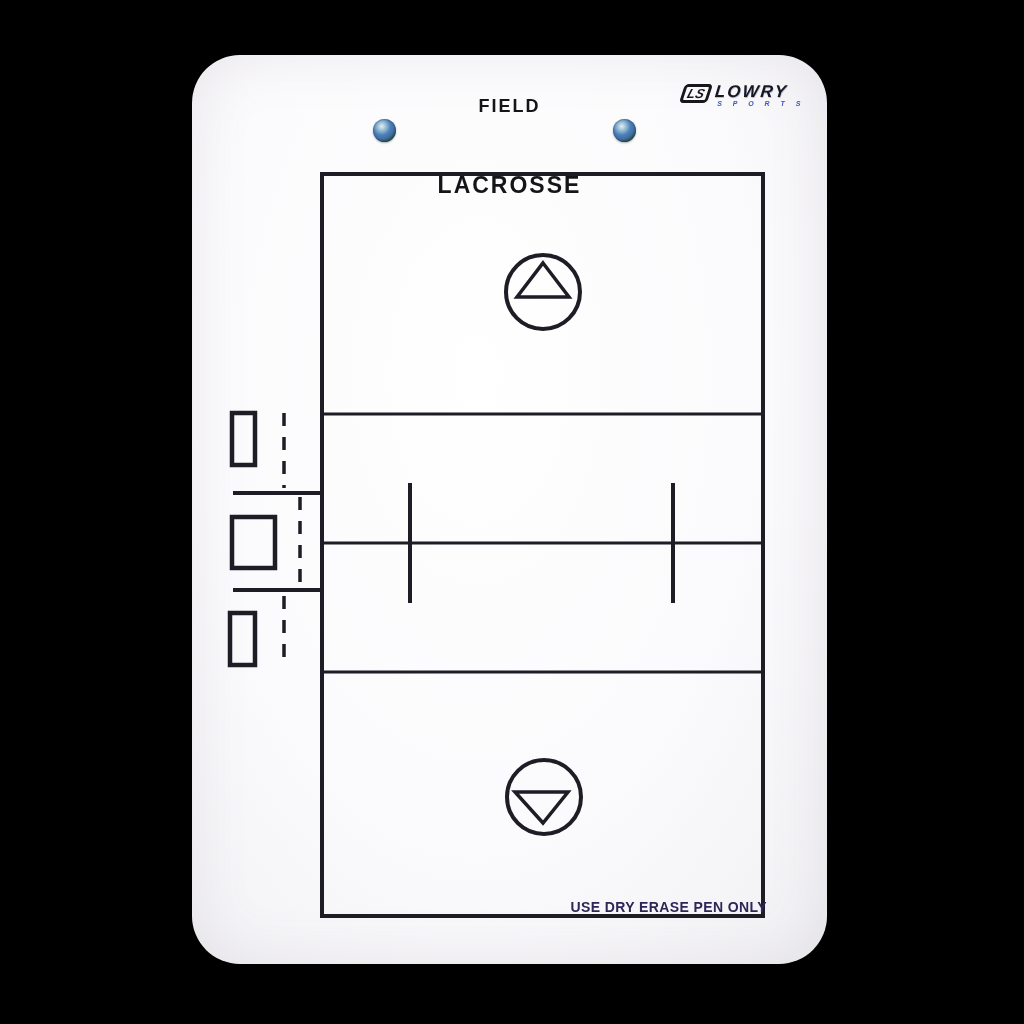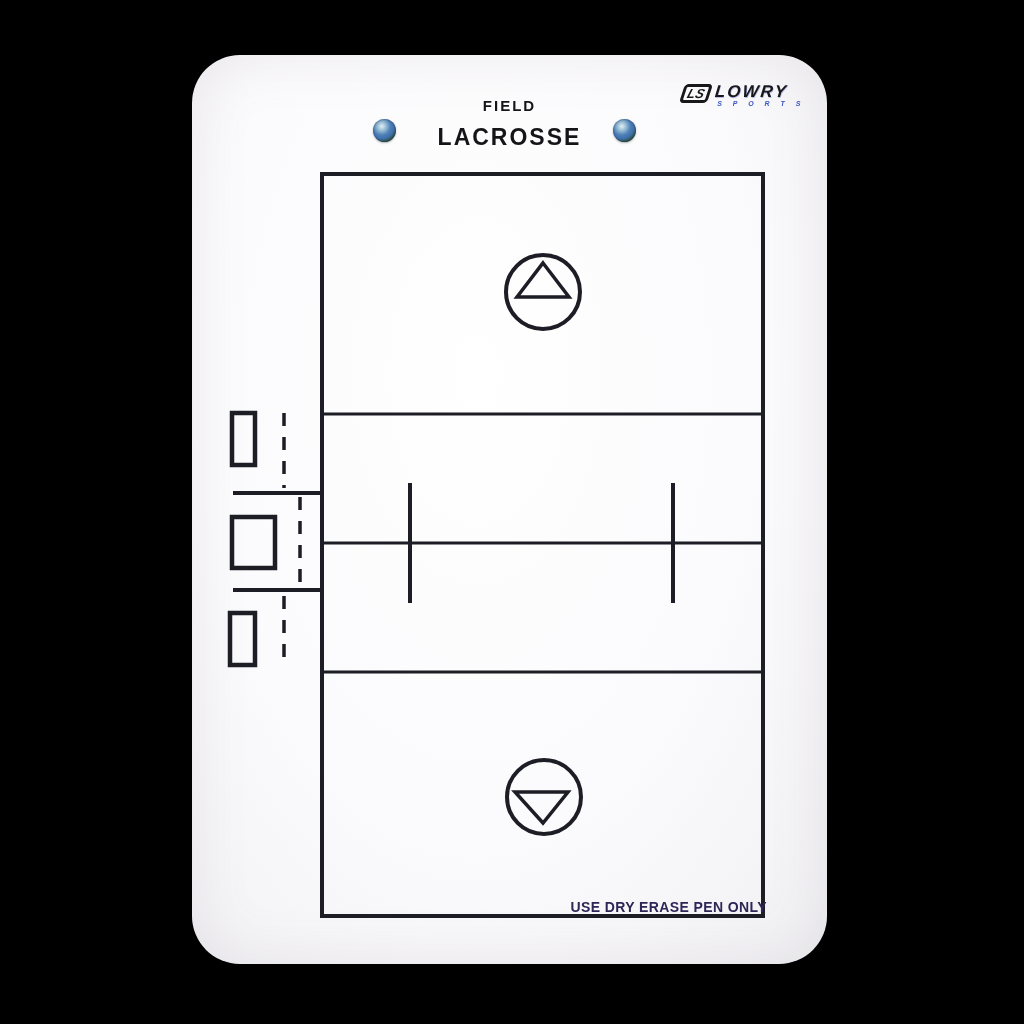--- a/index.html
+++ b/index.html
@@ -16,22 +16,22 @@
   html,body{width:1024px;height:1024px;overflow:hidden;}
   body{background:var(--background);font-family:"Liberation Sans",sans-serif;}
   .stage{position:relative;width:1024px;height:1024px;background:var(--background);}
   .board{
     position:absolute;left:192px;top:55px;width:635px;height:909px;
     border-radius:48px;
     background:radial-gradient(ellipse at 45% 35%, #ffffff 0%, var(--board) 55%, #f0eff2 100%);
     box-shadow:0 6px 14px rgba(0,0,0,0.75), inset 0 0 60px rgba(120,115,130,0.12);
   }
   .title{position:absolute;top:36px;left:0;width:100%;text-align:center;color:var(--title-text);}
-  .title .t1{font-size:15px;font-weight:bold;letter-spacing:2px;line-height:30px;}
-  .title .t2{font-size:23px;font-weight:bold;letter-spacing:2px;line-height:33px;}
+  .title .t1{font-size:18px;font-weight:bold;letter-spacing:2px;line-height:30px;}
+  .title .t2{font-size:23px;font-weight:bold;letter-spacing:2px;line-height:33px;margin-top:48px;}
   .rivet{
     position:absolute;width:23px;height:23px;border-radius:50%;
     background:radial-gradient(circle at 38% 32%, #e4eef4 0%, #9fc3d8 18%, #4d7fb5 42%, var(--rivet) 58%, #2c5340 74%, #16294a 92%, #0e1c34 100%);
     box-shadow:0 1px 2px rgba(60,70,90,0.4), inset 0 0 2px rgba(10,20,40,0.6);
   }
   .rivet-left{left:181px;top:64px;}
   .rivet-right{left:421px;top:64px;}
   .logo{position:absolute;top:29px;right:22px;display:flex;align-items:flex-start;gap:5px;}
   .logo-mark{
     width:28px;height:19px;border:3px solid var(--logo-text);border-radius:4px;

